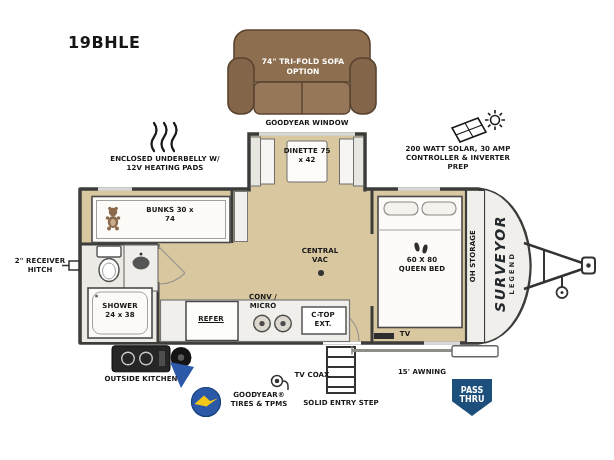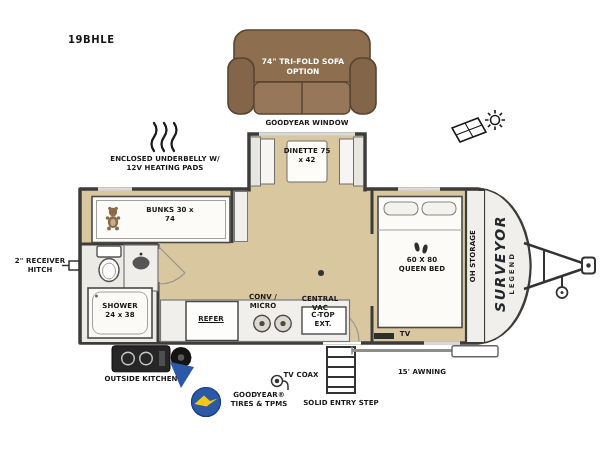--- a/index.html
+++ b/index.html
@@ -6,21 +6,21 @@
   .canvas {
     position:relative; width:614px; height:460px; background:#ffffff;
     font-family:"DejaVu Sans", sans-serif; overflow:hidden;
   }
   svg.plan { position:absolute; left:0; top:0; z-index:1; }
   .label {
     position:absolute; z-index:2;
     font:700 7px/1.3 "DejaVu Sans", sans-serif;
     color:#161616; text-align:center; letter-spacing:0.1px;
   }
-  .model { font-size:10px; letter-spacing:0.6px; }
+  .model { font-size:16px; letter-spacing:0.6px; }
   .white { color:#ffffff; }
   .vert { writing-mode:vertical-rl; transform:rotate(180deg); }
   .brand {
     font-style:italic; font-weight:700; font-size:14px;
     letter-spacing:1.5px; color:#24292d;
   }
   .series { font-size:6.5px; letter-spacing:2.2px; color:#24292d; }
   .passthru {
     position:absolute; left:452px; top:379px; width:40px; height:37px; z-index:2;
     background:#1d4f7c;
@@ -201,37 +201,41 @@
     <g>
       <rect x="69" y="261" width="10" height="9" fill="#fff" stroke="#333" stroke-width="1.5"></rect>
       <path d="M 62 265.5 L 69 265.5" stroke="#333" stroke-width="1.5"></path>
     </g>
   </svg>
 
   <div class="label model" style="left:68px; top:33px; width:70px; text-align:left;">19BHLE</div>
 
   <div class="label white" style="left:252px; top:57px; width:102px; font-size:7.5px;">74" TRI-FOLD SOFA OPTION</div>
   <div class="label" style="left:245px; top:119px; width:124px;">GOODYEAR WINDOW</div>
+  <div class="label" style="left:400px; top:145px; width:116px;">200 WATT SOLAR, 30 AMP CONTROLLER &amp; INVERTER PREP</div>
   <div class="label" style="left:104px; top:155px; width:122px;">ENCLOSED UNDERBELLY W/ 12V HEATING PADS</div>
   <div class="label" style="left:8px; top:257px; width:64px;">2" RECEIVER HITCH</div>
 
   <div class="label" style="left:146px; top:206px; width:48px;">BUNKS 30 x 74</div>
   <div class="label" style="left:283px; top:147px; width:48px;">DINETTE 75 x 42</div>
-  <div class="label" style="left:297px; top:247px; width:46px;margin-top:48px;">CENTRAL VAC</div>
+  <div class="label" style="left:297px; top:247px; width:46px;">CENTRAL VAC</div>
   <div class="label" style="left:240px; top:293px; width:46px;">CONV / MICRO</div>
   <div class="label" style="left:304px; top:311px; width:38px;">C-TOP EXT.</div>
   <div class="label" style="left:395px; top:256px; width:54px;">60 X 80 QUEEN BED</div>
   <div class="label vert" style="left:469px; top:230px;">OH STORAGE</div>
   <div class="label" style="left:396px; top:330px; width:18px;">TV</div>
   <div class="label" style="left:97px; top:302px; width:46px;">SHOWER 24 x 38</div>
   <div class="label" style="left:187px; top:315px; width:48px;text-decoration:underline;">REFER</div>
 
   <div class="label" style="left:92px; top:375px; width:98px;">OUTSIDE KITCHEN</div>
   <div class="label" style="left:221px; top:391px; width:76px;">GOODYEAR® TIRES &amp; TPMS</div>
-  <div class="label" style="left:283px; top:371px; width:36px;">TV COAX</div>
+  <div class="label" style="left:294px; top:371px; width:36px;">TV COAX</div>
   <div class="label" style="left:302px; top:399px; width:78px;">SOLID ENTRY STEP</div>
   <div class="label" style="left:389px; top:368px; width:66px;">15' AWNING</div>
 
+  <div class="passthru">
+    <div class="inner">PASS THRU</div>
+  </div>
 
   <div class="label vert brand" style="left:491px; top:215px;">SURVEYOR</div>
   <div class="label vert series" style="left:508px; top:252px;">LEGEND</div>
 
 </div>
 
 </body></html>

